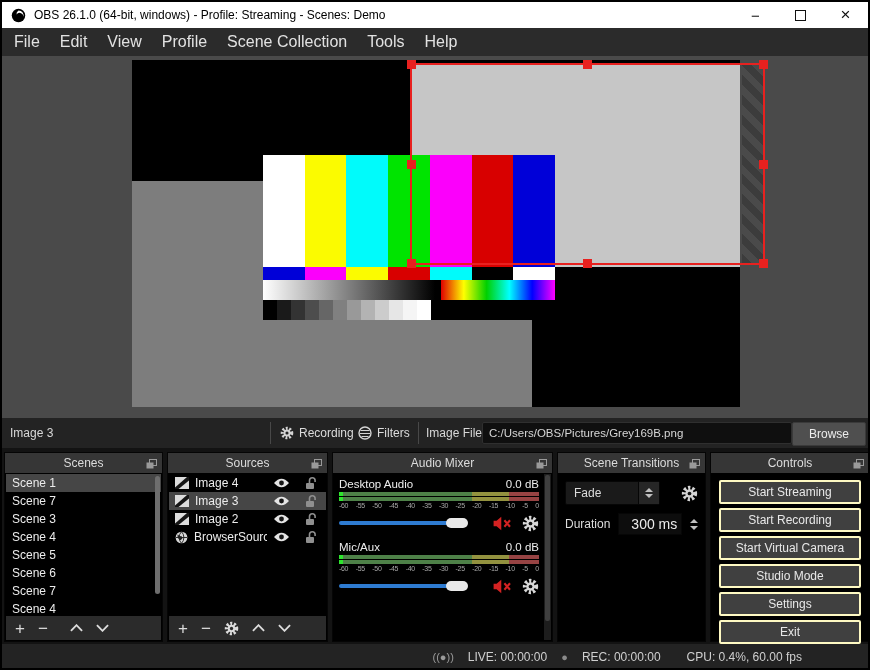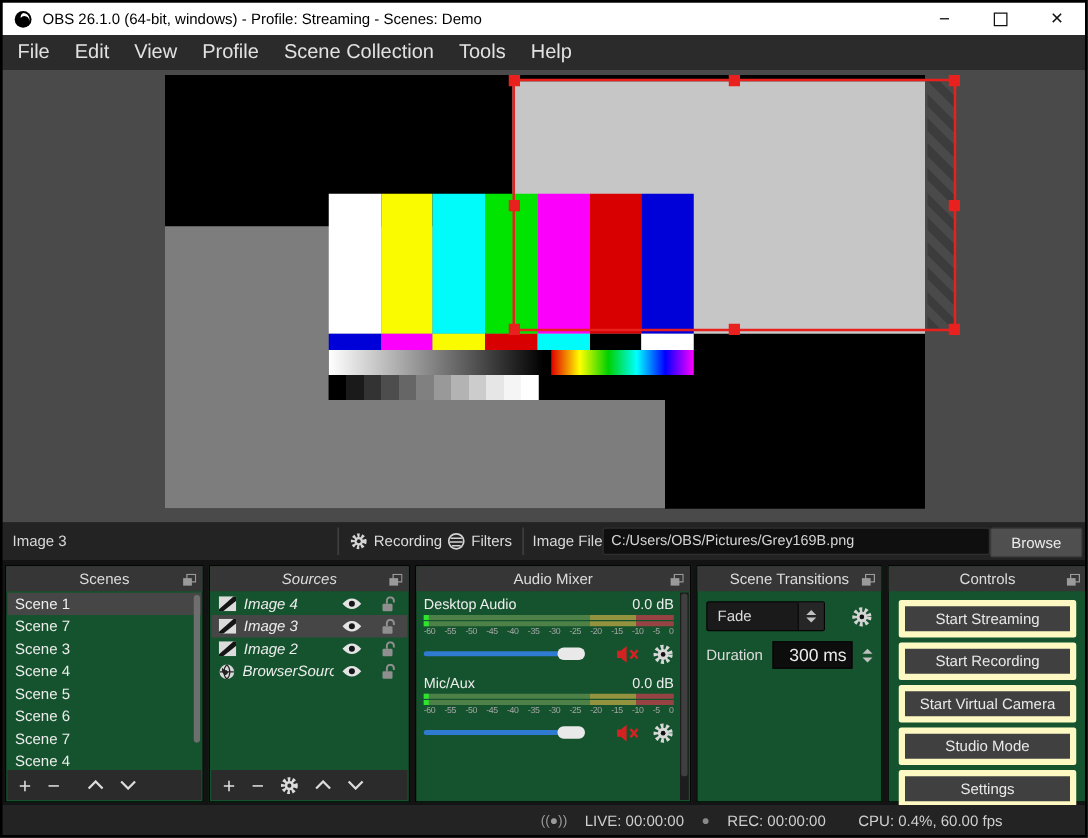--- a/index.html
+++ b/index.html
@@ -51,25 +51,25 @@
   .tb-item{position:absolute;display:flex;align-items:center;gap:5px;color:#dcdcdc;}
   #tb-props{left:278px;} #tb-filters{left:356px;} #tb-imgfile{left:424px;color:#d8d8d8;}
   #tb-input{position:absolute;left:480px;top:4px;width:296px;height:20px;background:#0f0f0f;
     border:1px solid #2f2f2f;border-radius:2px;color:#d6d6d6;font-size:11.5px;
     font-family:"Liberation Sans",sans-serif;padding:0 6px;}
   #tb-browse{position:absolute;left:790px;top:4px;width:72px;height:22px;background:#4f4f4f;
     border:1px solid #3a3a3a;border-radius:2px;color:#ececec;font-size:12px;
     display:flex;align-items:center;justify-content:center;}
   
   #docks{position:absolute;left:0;top:446px;width:866px;height:196px;background:#131313;}
-  .panel{position:absolute;top:4px;height:190px;background:#14532d;border:1px solid #050505;box-sizing:border-box;}
+  .panel{position:absolute;top:4px;height:190px;background:#000000;border:1px solid #050505;box-sizing:border-box;}
   .panel-header{height:20px;background:#363636;display:flex;align-items:center;justify-content:center;
     color:#dcdcdc;font-size:12px;position:relative;}
   .float-ico{position:absolute;right:5px;top:5px;}
-  #p-scenes{left:2px;width:159px;} #p-sources{left:165px;width:161px;font-style:italic;}
+  #p-scenes{left:2px;width:159px;} #p-sources{left:165px;width:161px;}
   #p-mixer{left:330px;width:221px;} #p-trans{left:555px;width:149px;} #p-controls{left:708px;width:160px;}
   .list{position:absolute;left:1px;right:1px;top:21px;bottom:25px;overflow:hidden;}
   .row{height:18px;display:flex;align-items:center;color:#ececec;font-size:12px;padding-left:6px;gap:6px;}
   .row.selected{background:#464646;}
   .row .grow{flex:1;white-space:nowrap;overflow:hidden;}
   .row .ric{margin-right:9px;display:flex;}
   .scroll-thumb{position:absolute;right:2px;top:2px;width:5px;height:118px;background:#6e6e6e;border-radius:3px;}
   .panel-footer{position:absolute;left:1px;right:1px;bottom:1px;height:24px;background:#2b2b2b;
     display:flex;align-items:center;gap:13px;padding-left:9px;color:#dcdcdc;}
   .ficon{display:flex;align-items:center;font-size:17px;line-height:1;color:#dcdcdc;}
@@ -94,21 +94,21 @@
   .combo .spin{width:20px;display:flex;flex-direction:column;align-items:center;gap:2px;border-left:1px solid #060606;height:100%;justify-content:center;background:#262626;}
   .tri-up{width:0;height:0;border-left:4px solid transparent;border-right:4px solid transparent;border-bottom:4px solid #c0c0c0;}
   .tri-dn{width:0;height:0;border-left:4px solid transparent;border-right:4px solid transparent;border-top:4px solid #c0c0c0;}
   .trans-row1{display:flex;align-items:center;gap:21px;}
   .trans-row2{display:flex;align-items:center;margin-top:8px;gap:8px;color:#dcdcdc;font-size:12px;}
   .durbox{width:72px;height:20px;background:#0d0d0d;border:1px solid #060606;color:#ececec;font-size:14px;
     display:flex;align-items:center;padding-left:12px;}
   .dur-spin{display:flex;flex-direction:column;gap:3px;}
   
   #controls-body{position:absolute;left:1px;right:1px;top:21px;bottom:1px;padding:6px 7px;}
-  .ctl-btn{height:20px;margin-bottom:4px;background:#404040;border:5px solid #fef9c3;border-radius:2px;
+  .ctl-btn{height:20px;margin-bottom:4px;background:#404040;border:2px solid #fef9c3;border-radius:2px;
     color:#e8e8e8;font-size:12px;display:flex;align-items:center;justify-content:center;}
   
   #statusbar{position:absolute;left:0;top:642px;width:866px;height:26px;background:#232323;
     display:flex;align-items:center;justify-content:flex-end;padding-right:66px;box-sizing:border-box;
     gap:14px;color:#cfcfcf;font-size:12px;}
   .sb-ico{color:#9a9a9a;font-size:11px;}
   .sb-dot{color:#8a8a8a;font-size:11px;}
 </style>
 </head>
 <body>

